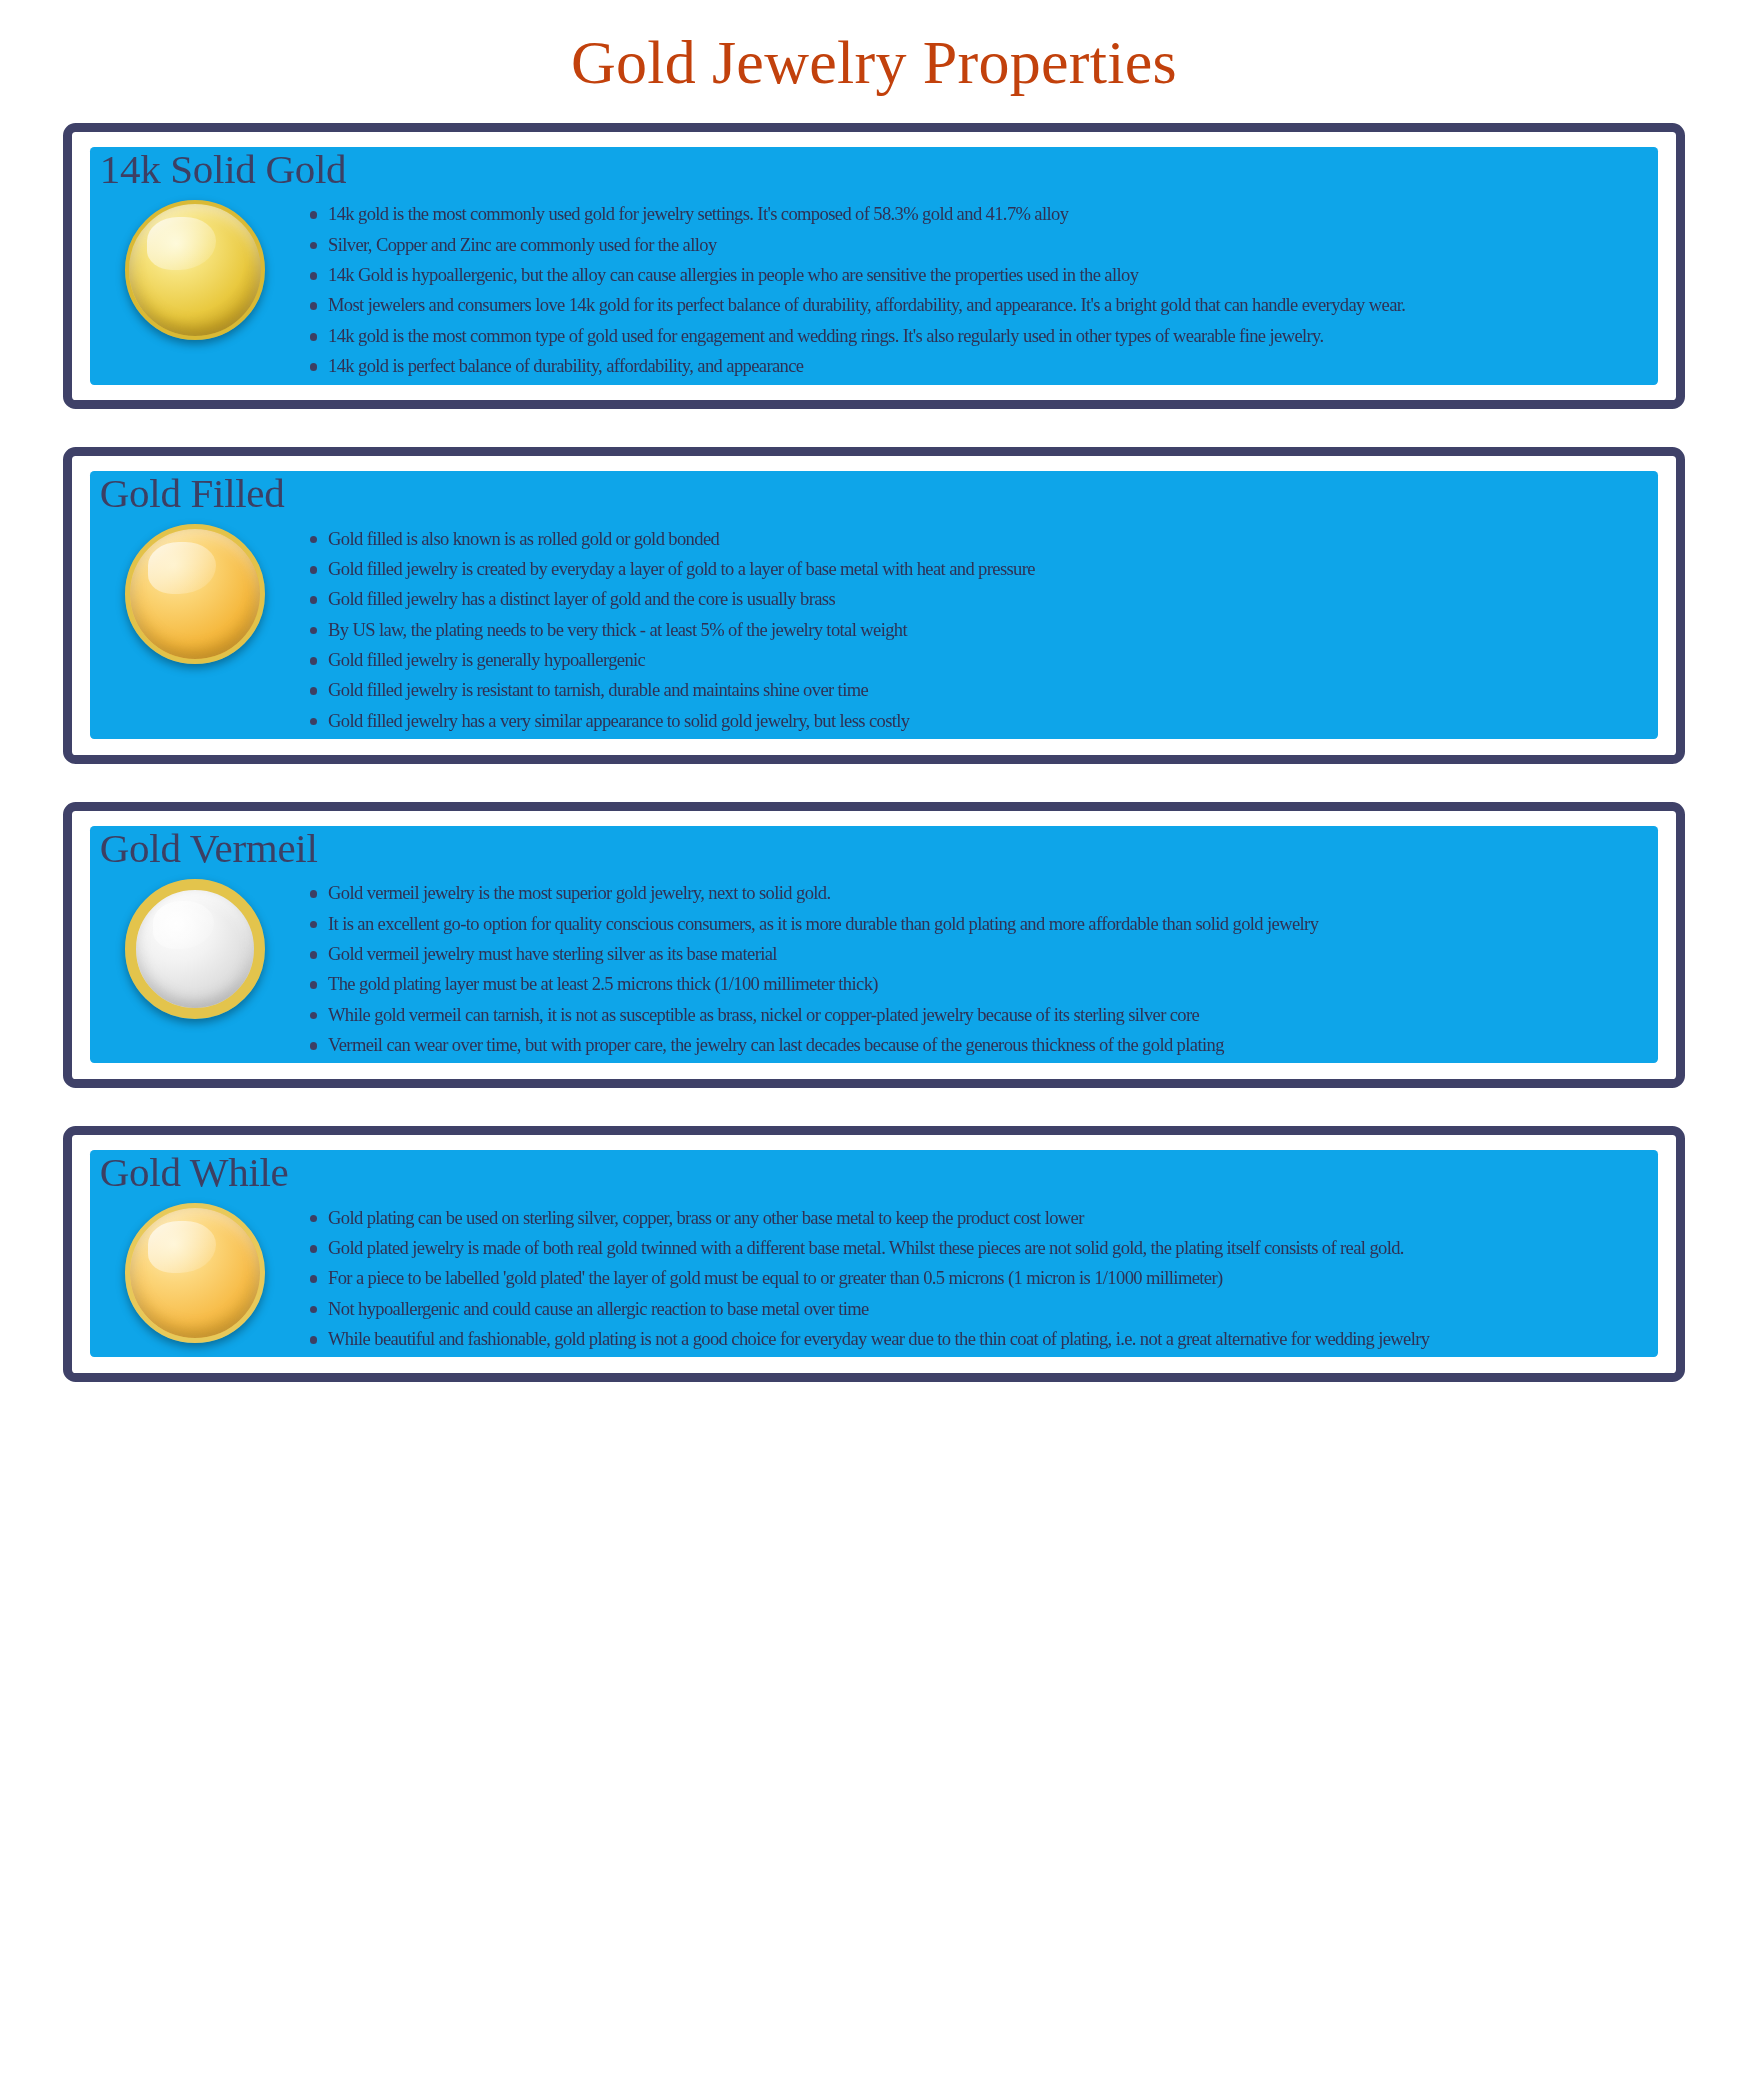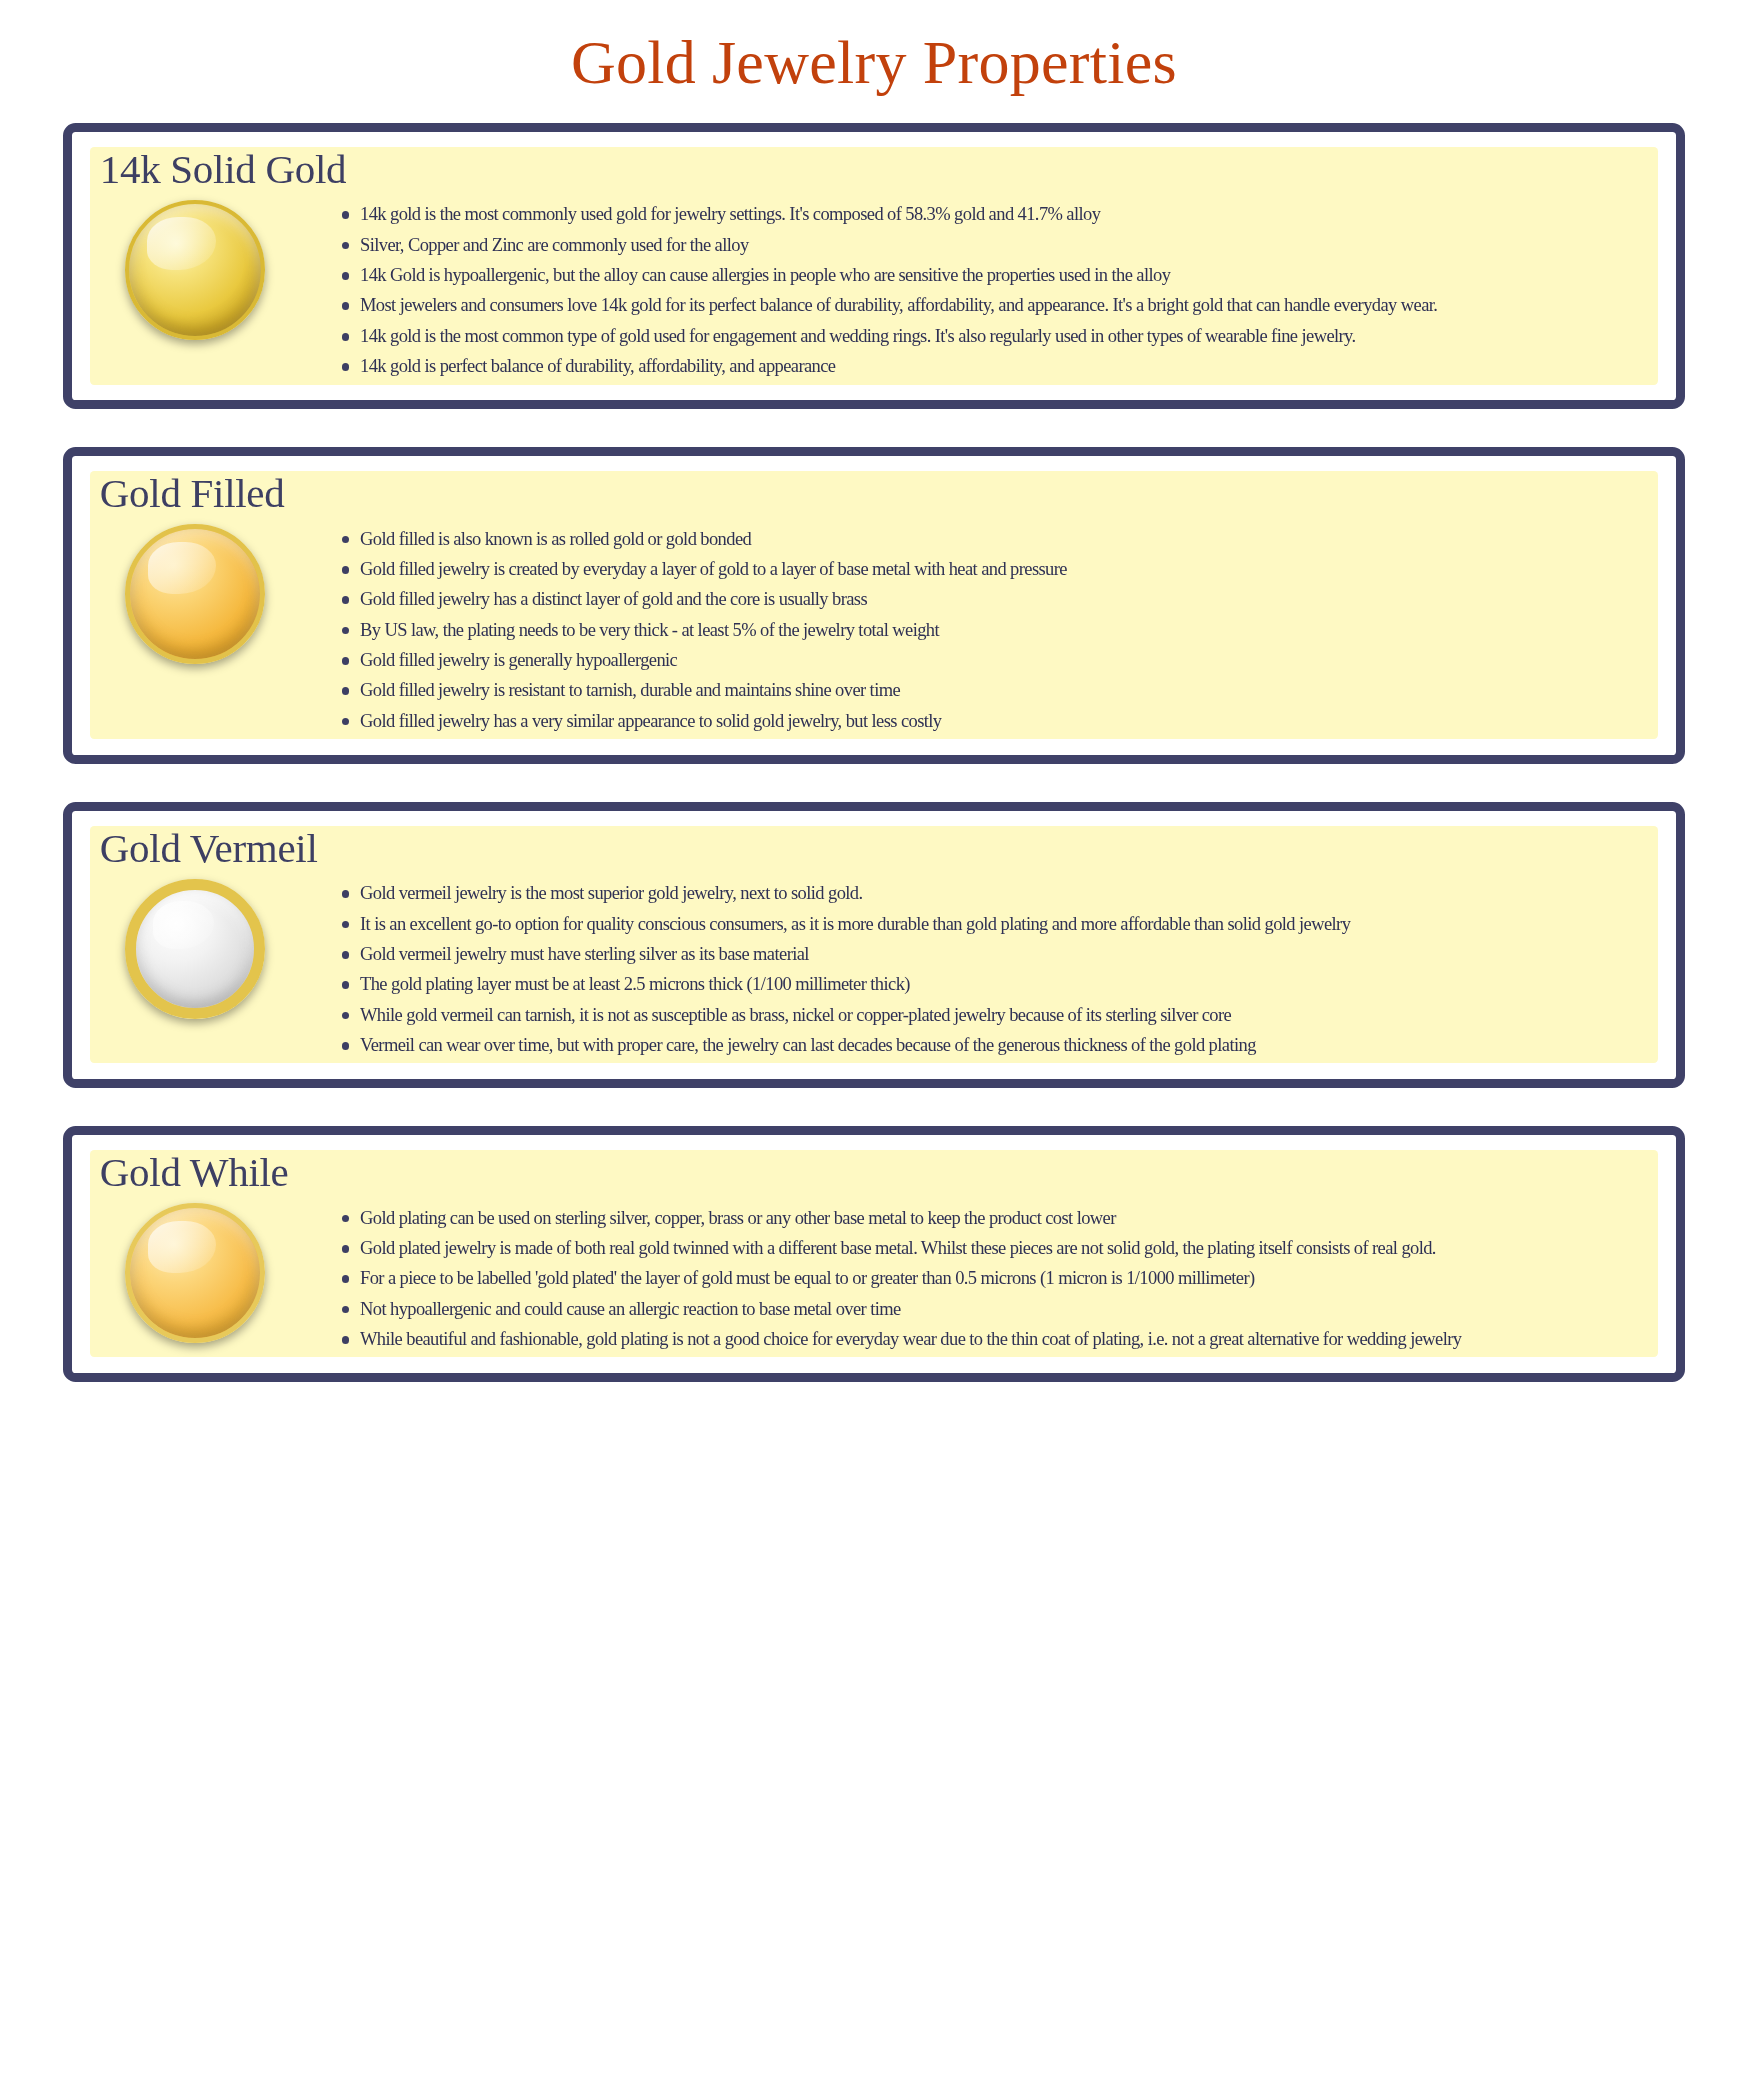--- a/index.html
+++ b/index.html
@@ -35,37 +35,36 @@
     border: 9.8px solid #3f4168;
     border-radius: 12.6px;
     background: #ffffff;
     box-sizing: border-box;
     margin-bottom: 38px;
     padding: 9.8px 18px 15.4px 18px;
     overflow: hidden;
   }
   .card-inner {
     position: relative;
-    background: #fef9c3;
+    background: #0ea5e9;
     border-radius: 4.2px;
     min-height: 70px;
   }
   .card-title {
     font-size: 41px;
     font-weight: normal;
     color: #3d3f63;
     letter-spacing: -0.3px;
     margin: 5.6px 0 4.2px 9.8px;
     line-height: 1.08;
     font-family: "Liberation Serif", "DejaVu Serif", serif;
   }
   .body-row {
     display: flex;
     align-items: flex-start;
-    gap: 32px;
   }
   .coin-col {
     width: 210px;
     flex: 0 0 210px;
     display: flex;
     justify-content: center;
     padding-top: 4.2px;
   }
   .coin {
     width: 140px;

